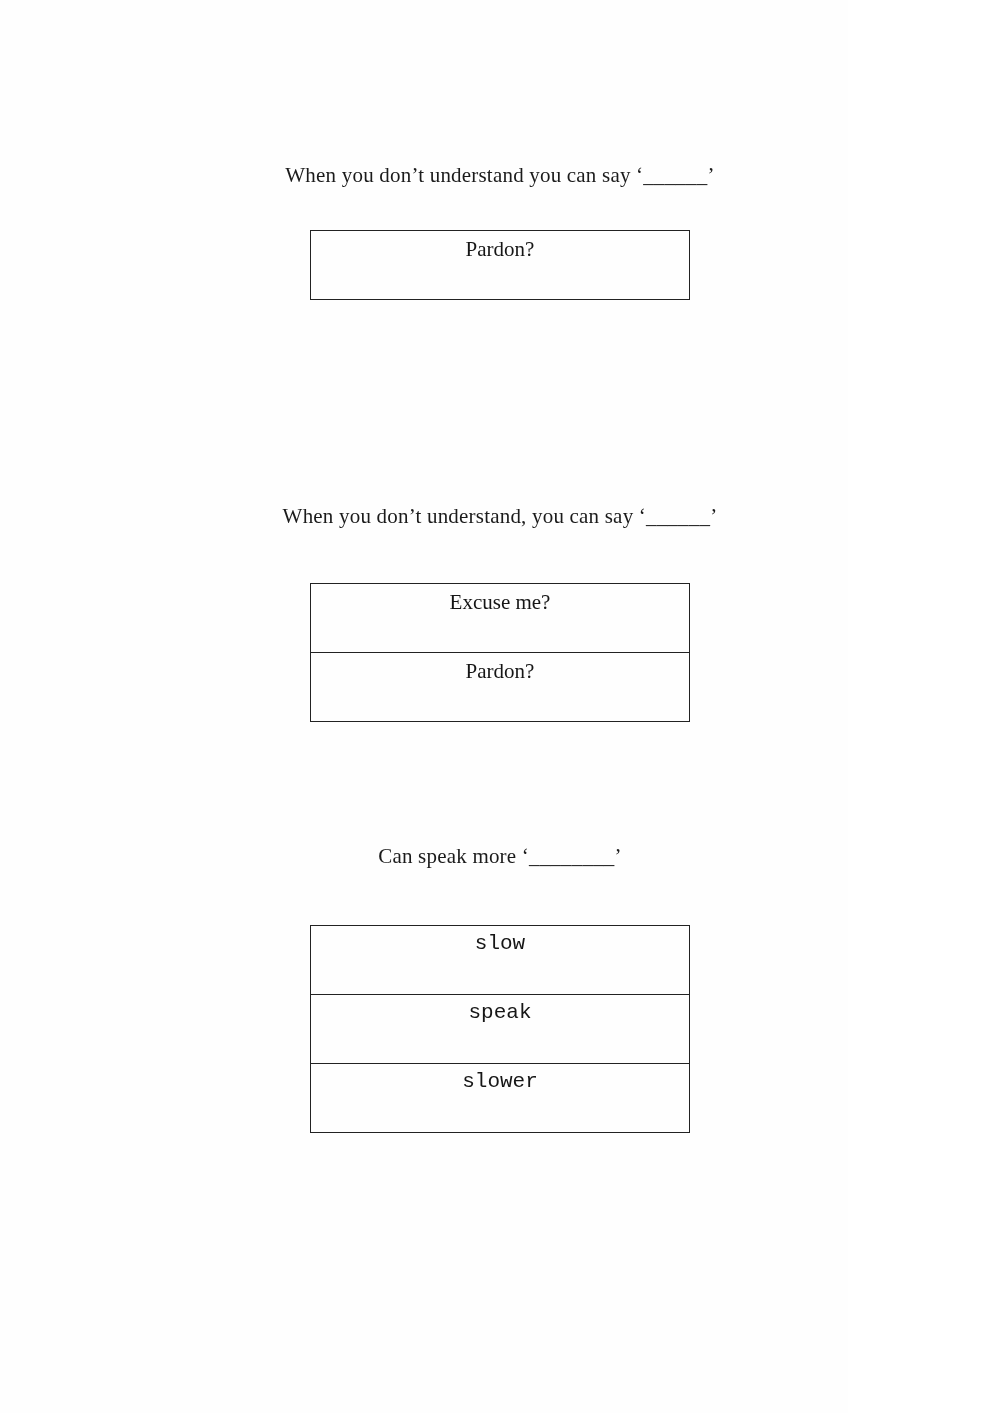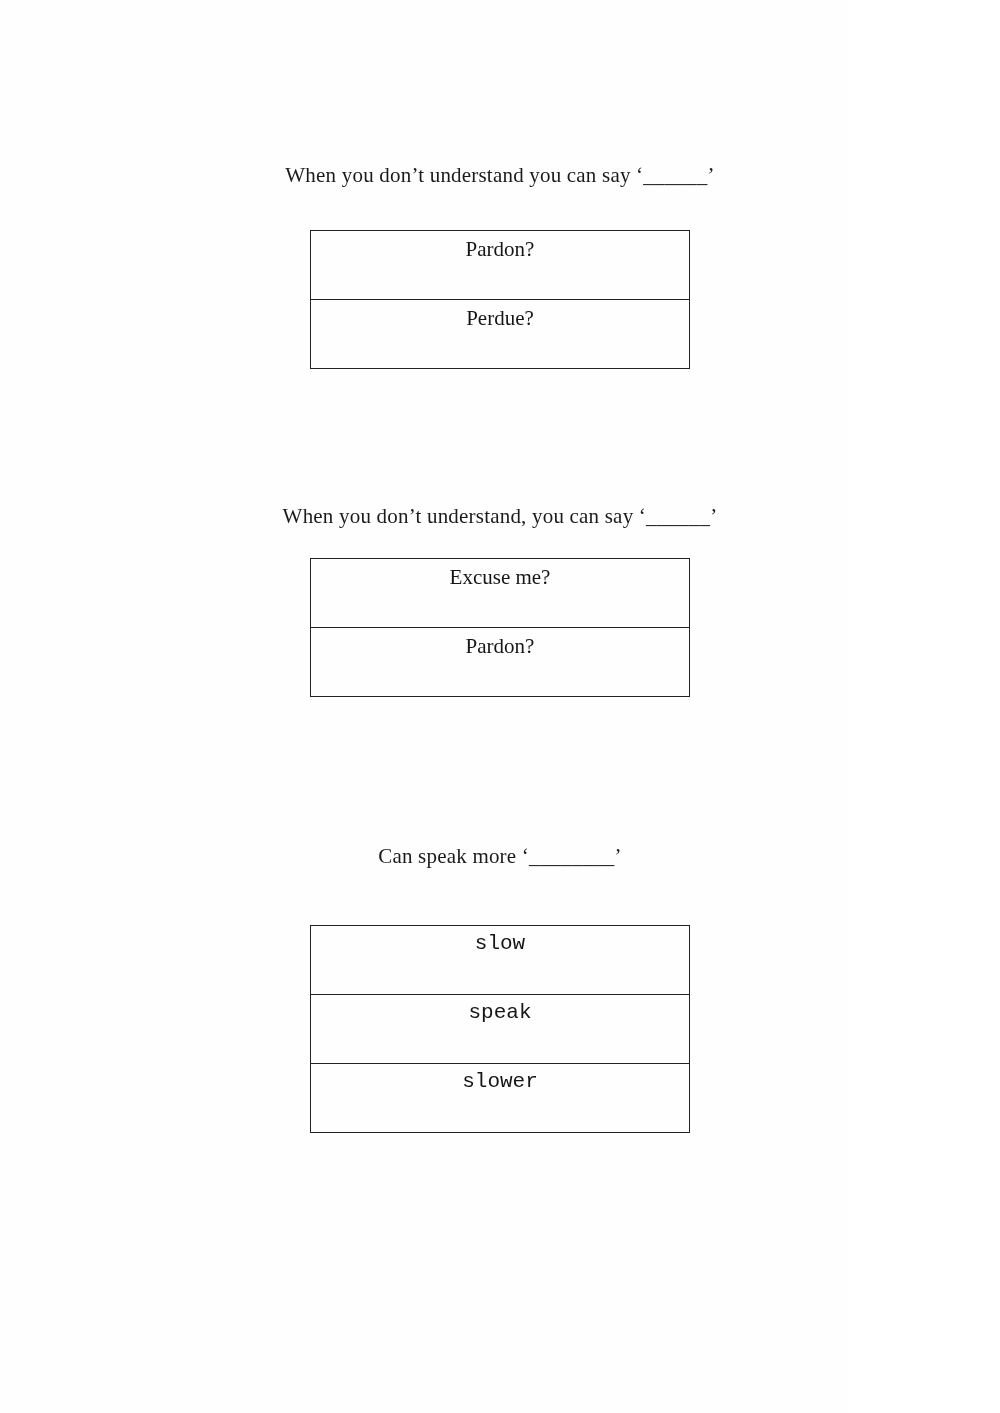--- a/index.html
+++ b/index.html
@@ -34,21 +34,21 @@
   .prompt-3 { top: 843px; }
 
   table.options {
     position: absolute;
     left: 310px;
     width: 380px;
     border-collapse: collapse;
     table-layout: fixed;
   }
   .table-1 { top: 230px; }
-  .table-2 { top: 558px; }
+  .table-2 { top: 583px; }
   .table-3 { top: 925px; font-family: Liberation Mono, monospace; }
 
   table.options td {
     border: 1.5px solid #222222;
     height: 69px;
     vertical-align: top;
     text-align: center;
     font-size: 21px;
     line-height: 26px;
     padding-top: 5px;
@@ -61,23 +61,20 @@
 <body>
 
 <div class="page">
 
   <div class="prompt prompt-1">When you don’t understand you can say ‘______’</div>
 
   <table class="options table-1">
     <tbody>
       <tr>
         <td>Pardon?</td>
-      </tr>
-      <tr>
-        <td>Perdue?</td>
       </tr>
     </tbody>
   </table>
 
   <div class="prompt prompt-2">When you don’t understand, you can say ‘______’</div>
 
   <table class="options table-2">
     <tbody>
       <tr>
         <td>Excuse me?</td>

